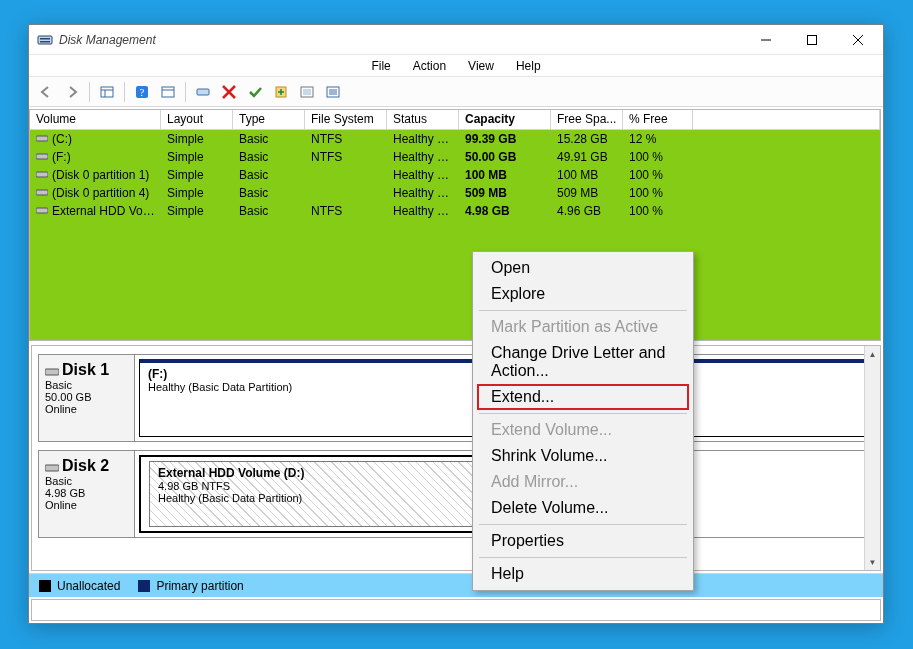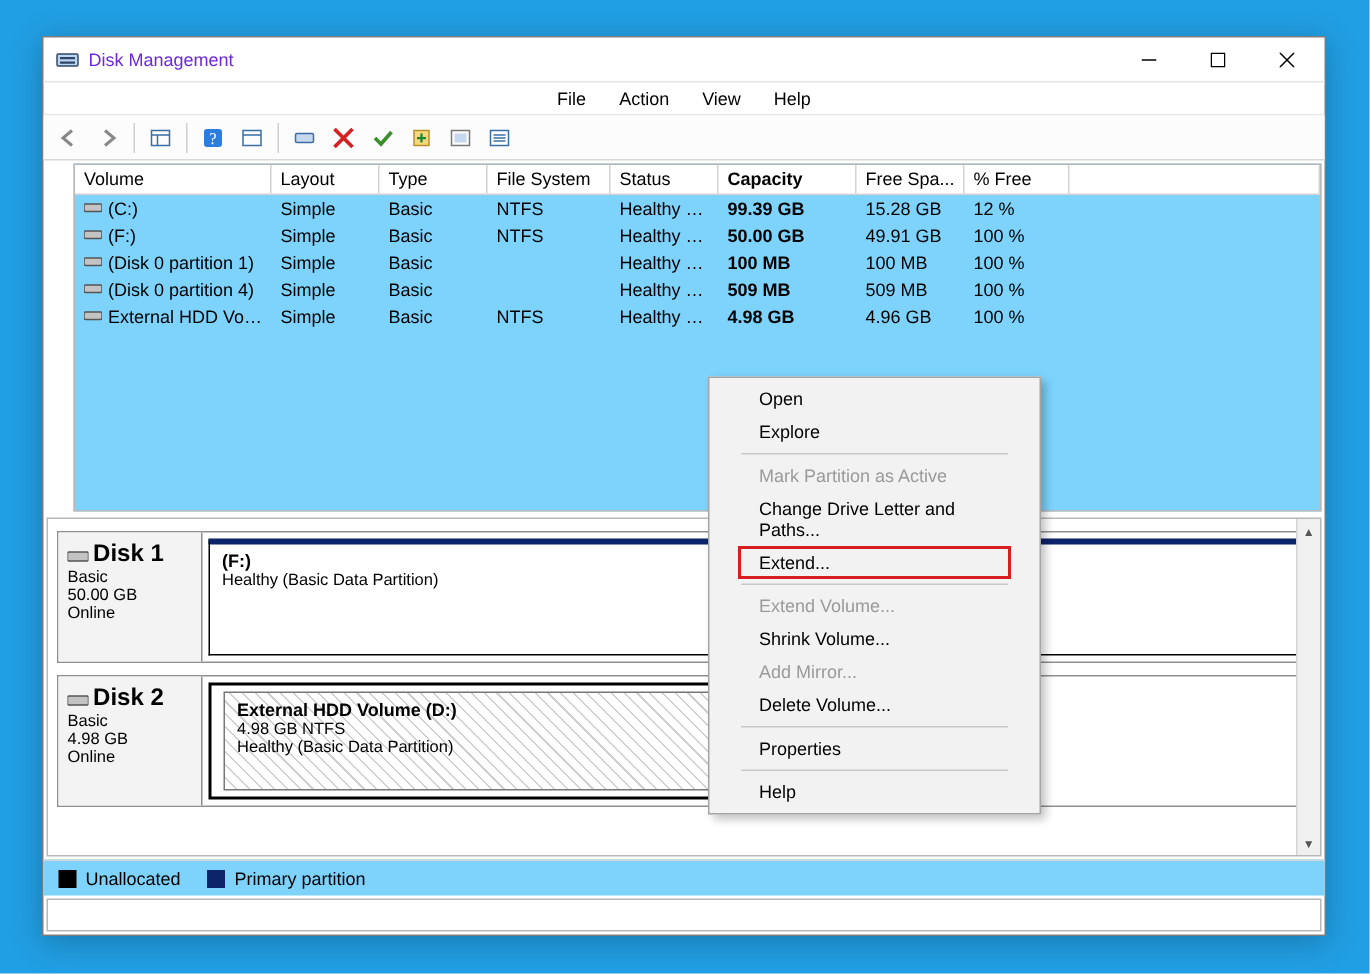--- a/index.html
+++ b/index.html
@@ -28,21 +28,21 @@
     display: flex;
     align-items: center;
     padding: 0 2px 0 8px;
     border-bottom: 1px solid #e5e5e5;
   }
   .titlebar .app-icon {
     width: 16px; height: 16px;
     margin-right: 6px;
     display:flex;align-items:center;justify-content:center;
   }
-  .titlebar .title { flex:1; font-size:12px; color:#6d28d9; }
+  .titlebar .title { flex:1; font-size:12px; color:#404040;font-style:italic; }
   .win-controls { display:flex; }
   .win-btn {
     width: 46px; height: 30px;
     display:flex; align-items:center; justify-content:center;
     font-family: "Segoe UI Symbol", sans-serif;
     font-size: 10px; color:#000;
   }
   .menubar {
     height: 22px;
     display:flex; align-items:center;
@@ -64,24 +64,24 @@
     width: 24px; height:24px;
     display:flex;align-items:center;justify-content:center;
     margin: 0 1px;
   }
   .tb-sep {
     width:1px;height:20px;background:#d0d0d0;margin:0 4px;
   }
   .list-area {
     height: 232px;
     border: 1px solid #b8b8b8;
-    margin: 2px 2px 0 20px;
+    margin: 2px 2px 0 0;
     display:flex; flex-direction:column;
     overflow:hidden;
-    background:#7dd3fc;
+    background:#84cc16;
   }
   .list-header {
     display:flex; height:20px;
     background:#fff;
     border-bottom:1px solid #d4d4d4;
     font-size:12px;
   }
   .list-header .col {
     border-right:1px solid #d4d4d4;
     padding: 2px 6px;
@@ -167,23 +167,23 @@
   }
 
   
   .context-menu {
     position:absolute;
     left: 472px; top: 251px;
     width: 222px;
     background:#f2f2f2;
     border:1px solid #a5a5a5;
     box-shadow: 3px 3px 6px rgba(0,0,0,0.25);
-    padding:3px 19px;
+    padding:3px 4px;
     z-index:50;
-    font-size:12px;
+    font-size:16px;
   }
   .cm-item {
     padding:4px 14px;
     color:#000;
   }
   .cm-item.disabled { color:#9a9a9a; }
   .cm-sep { height:1px;background:#c8c8c8;margin:3px 2px; }
   .cm-item.highlight {
     border:2px solid #d81f1f;
     padding:2px 12px;
@@ -430,21 +430,21 @@
   </div>
 
   <div class="statusbar"></div>
 </div>
 
 <div class="context-menu">
   <div class="cm-item">Open</div>
   <div class="cm-item">Explore</div>
   <div class="cm-sep"></div>
   <div class="cm-item disabled">Mark Partition as Active</div>
-  <div class="cm-item">Change Drive Letter and Paths...</div>
+  <div class="cm-item">Change Drive Letter and Action...</div>
   <div class="cm-item highlight">Extend...</div>
   <div class="cm-sep"></div>
   <div class="cm-item disabled">Extend Volume...</div>
   <div class="cm-item">Shrink Volume...</div>
   <div class="cm-item disabled">Add Mirror...</div>
   <div class="cm-item">Delete Volume...</div>
   <div class="cm-sep"></div>
   <div class="cm-item">Properties</div>
   <div class="cm-sep"></div>
   <div class="cm-item">Help</div>

